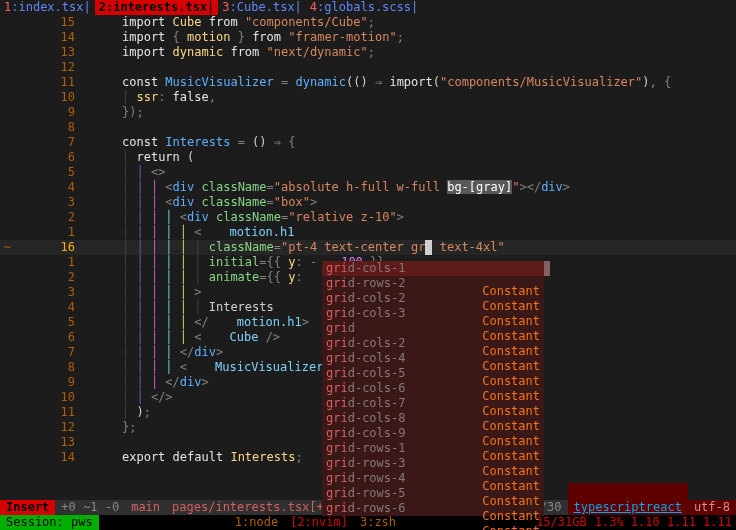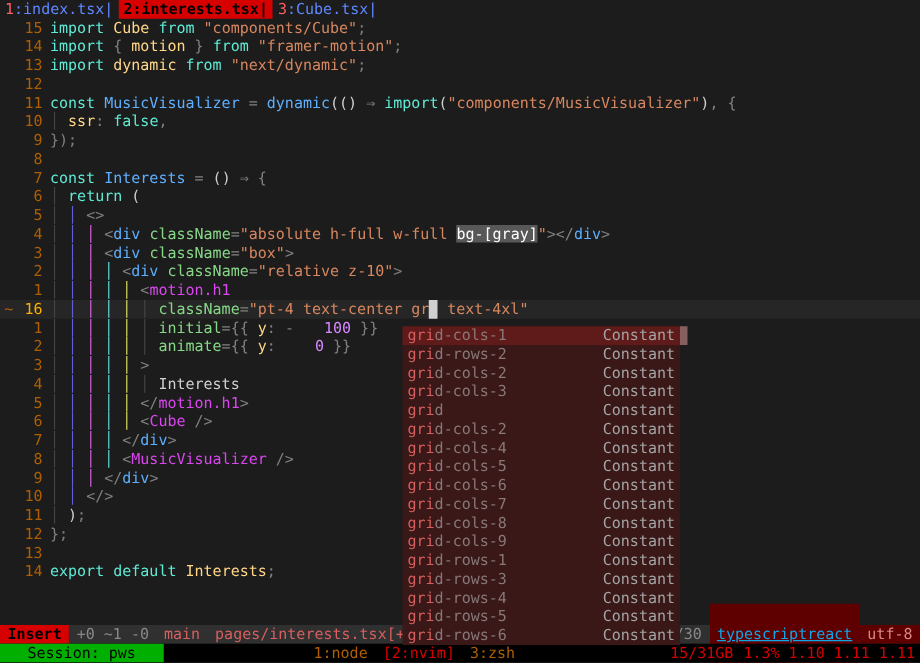--- a/index.html
+++ b/index.html
@@ -24,36 +24,37 @@
     .tab-active { background: #d70000; color: #000; font-weight: bold; }
     .tab-num { color: #ff5f5f; }
     .editor {
       display: flex;
       flex-direction: column;
     }
     .line {
       display: flex;
       height: 15px;
       white-space: pre;
+      gap: 41px;
     }
     .gutter-sign { width: 14px; text-align: center; color: #af5f00; }
     .gutter-num { width: 26px; text-align: right; padding-right: 6px; color: #af5f00; }
     .gutter-num.current { color: #ffaf00; background: #262626; }
     .code { flex: 1; }
-    .kw { color: #5eead4; }
+    .kw { color: #e5e5e5; }
     .func { color: #5fafff; }
     .str { color: #d7875f; }
     .punc { color: #808080; }
     .paren { color: #d0d0d0; }
     .op { color: #808080; }
     .ident { color: #ffd787; }
     .tag { color: #5fafff; }
     .attr { color: #87d787; }
     .num { color: #d787ff; margin-left: 24px; }
-    .comp { color: #d946ef; }
+    .comp { color: #7dd3fc; margin-left: 28px; }
     .indent1 { color: #444; }
     .indent2 { color: #5f5fd7; }
     .indent3 { color: #d75fd7; }
     .indent4 { color: #5fd7d7; }
     .indent5 { color: #d7d75f; }
     .cursor-line-bg { background: #262626; }
     .hl-box { background: #585858; color: #fff; }
     .cursor { background: #d0d0d0; color: #000; display: inline-block; width: 7px; }
     .popup {
       position: absolute;
@@ -64,21 +65,21 @@
       z-index: 5;
     }
     .popup-row {
       display: flex;
       height: 15px;
       padding: 0 4px;
       justify-content: space-between;
     }
     .popup-match { color: #d75f5f; }
     .popup-rest { color: #887878; }
-    .popup-kind { color: #a3a3a3; }
+    .popup-kind { color: #f97316; margin-top: 23px; }
     .popup-sel { background: #5f1a1a; }
     .popup-scroll { position:absolute; right:-6px; top:0; width:6px; height:15px; background:#875f5f; }
     .statusline {
       position: absolute;
       bottom: 15px;
       left: 0;
       right: 0;
       height: 15px;
       display: flex;
       background: #303030;
@@ -95,33 +96,34 @@
     .tmuxline {
       position: absolute;
       bottom: 0; left: 0; right: 0;
       height: 15px;
       background: #000;
       display: flex;
       white-space: pre;
       align-items: center;
       color: #888;
     }
-    .tmux-sess { background: #00af00; color: #000; padding: 0 22px; }
+    .tmux-sess { background: #00af00; color: #000; padding: 0 6px; }
     .tmux-win { padding: 0 6px; color: #af5f00; }
     .tmux-win-active { color: #d70000; }
     .tmux-spacer { flex: 1; }
     .tmux-right { color: #d70000; padding: 0 4px; text-align: right; }
   </style>
 </head>
 <body>
 
 <div class="tabbar">
   <span class="tab tab-inactive"><span class="tab-num">1</span><span>:index.tsx</span>|</span>
   <span class="tab tab-active"><span>2</span><span>:interests.tsx</span>|</span>
   <span class="tab tab-inactive"><span class="tab-num">3</span><span>:Cube.tsx</span>|</span>
+  <span class="tab tab-inactive"><span class="tab-num">4</span><span>:globals.scss</span>|</span>
 </div>
 
 <div class="editor">
   <div class="line"><span class="gutter-sign"></span><span class="gutter-num">15</span><span class="code"><span class="kw">import</span> <span class="ident">Cube</span> <span class="kw">from</span> <span class="str">"components/Cube"</span><span class="punc">;</span></span></div>
   <div class="line"><span class="gutter-sign"></span><span class="gutter-num">14</span><span class="code"><span class="kw">import</span> <span class="punc">{</span> <span class="ident">motion</span> <span class="punc">}</span> <span class="kw">from</span> <span class="str">"framer-motion"</span><span class="punc">;</span></span></div>
   <div class="line"><span class="gutter-sign"></span><span class="gutter-num">13</span><span class="code"><span class="kw">import</span> <span class="ident">dynamic</span> <span class="kw">from</span> <span class="str">"next/dynamic"</span><span class="punc">;</span></span></div>
   <div class="line"><span class="gutter-sign"></span><span class="gutter-num">12</span><span class="code"></span></div>
   <div class="line"><span class="gutter-sign"></span><span class="gutter-num">11</span><span class="code"><span class="kw">const</span> <span class="func">MusicVisualizer</span> <span class="op">=</span> <span class="func">dynamic</span><span class="paren">((</span><span class="paren">)</span> <span class="op">⇒</span> <span class="kw">import</span><span class="paren">(</span><span class="str">"components/MusicVisualizer"</span><span class="paren">)</span><span class="punc">,</span> <span class="punc">{</span></span></div>
   <div class="line"><span class="gutter-sign"></span><span class="gutter-num">10</span><span class="code"><span class="indent1">│ </span><span class="ident">ssr</span><span class="punc">:</span> <span class="kw">false</span><span class="punc">,</span></span></div>
   <div class="line"><span class="gutter-sign"></span><span class="gutter-num">9</span><span class="code"><span class="punc">});</span></span></div>

